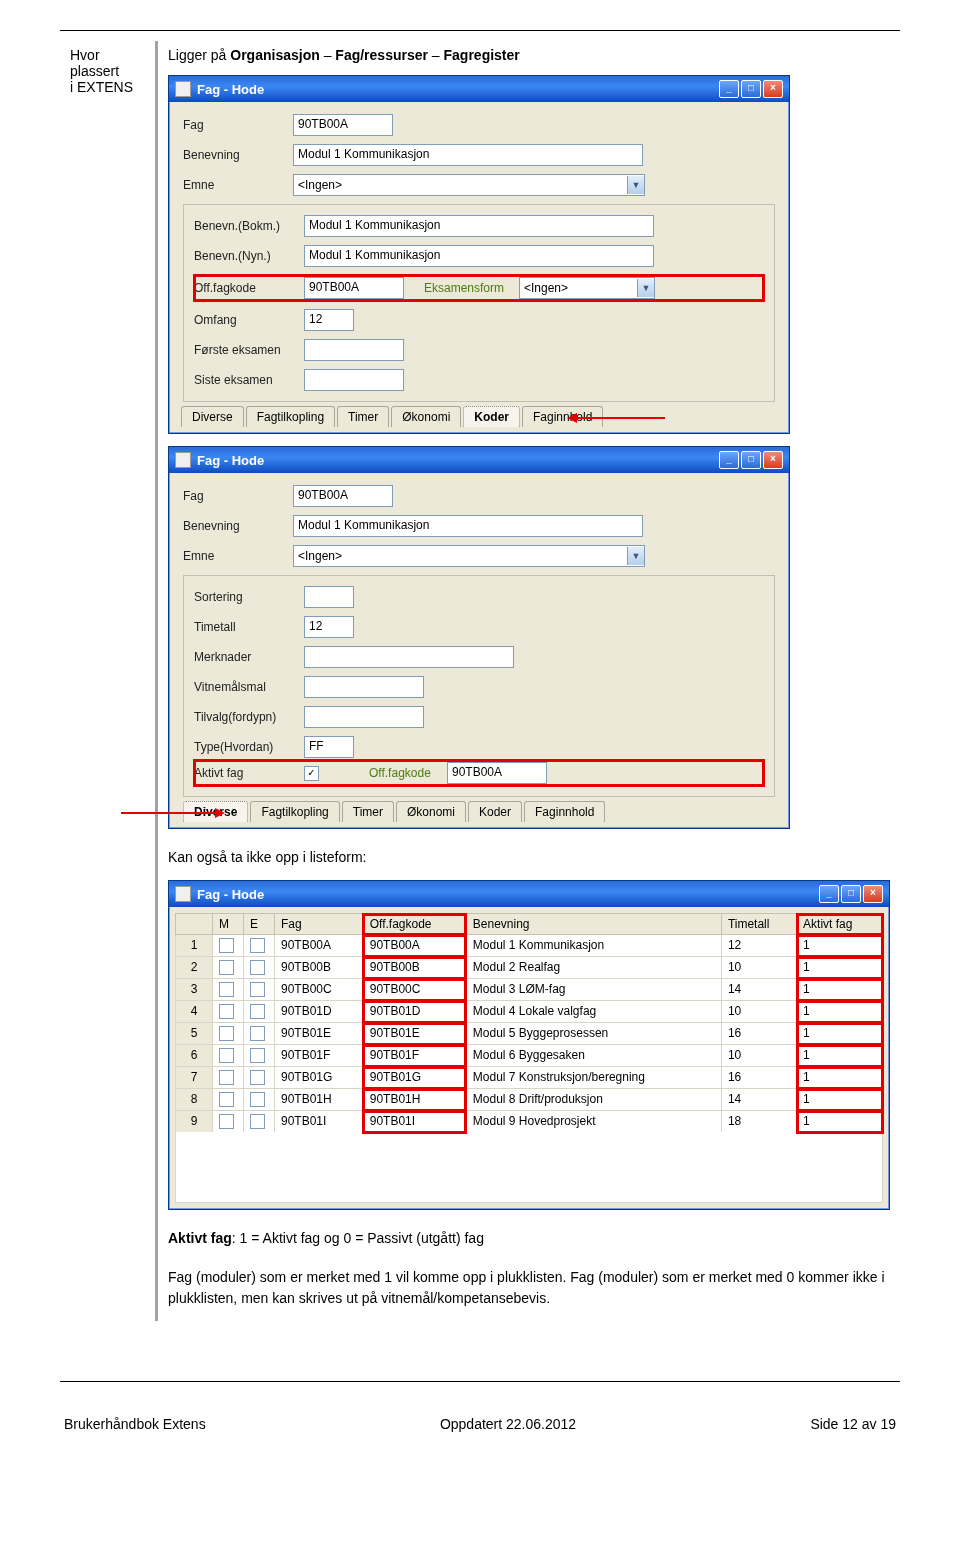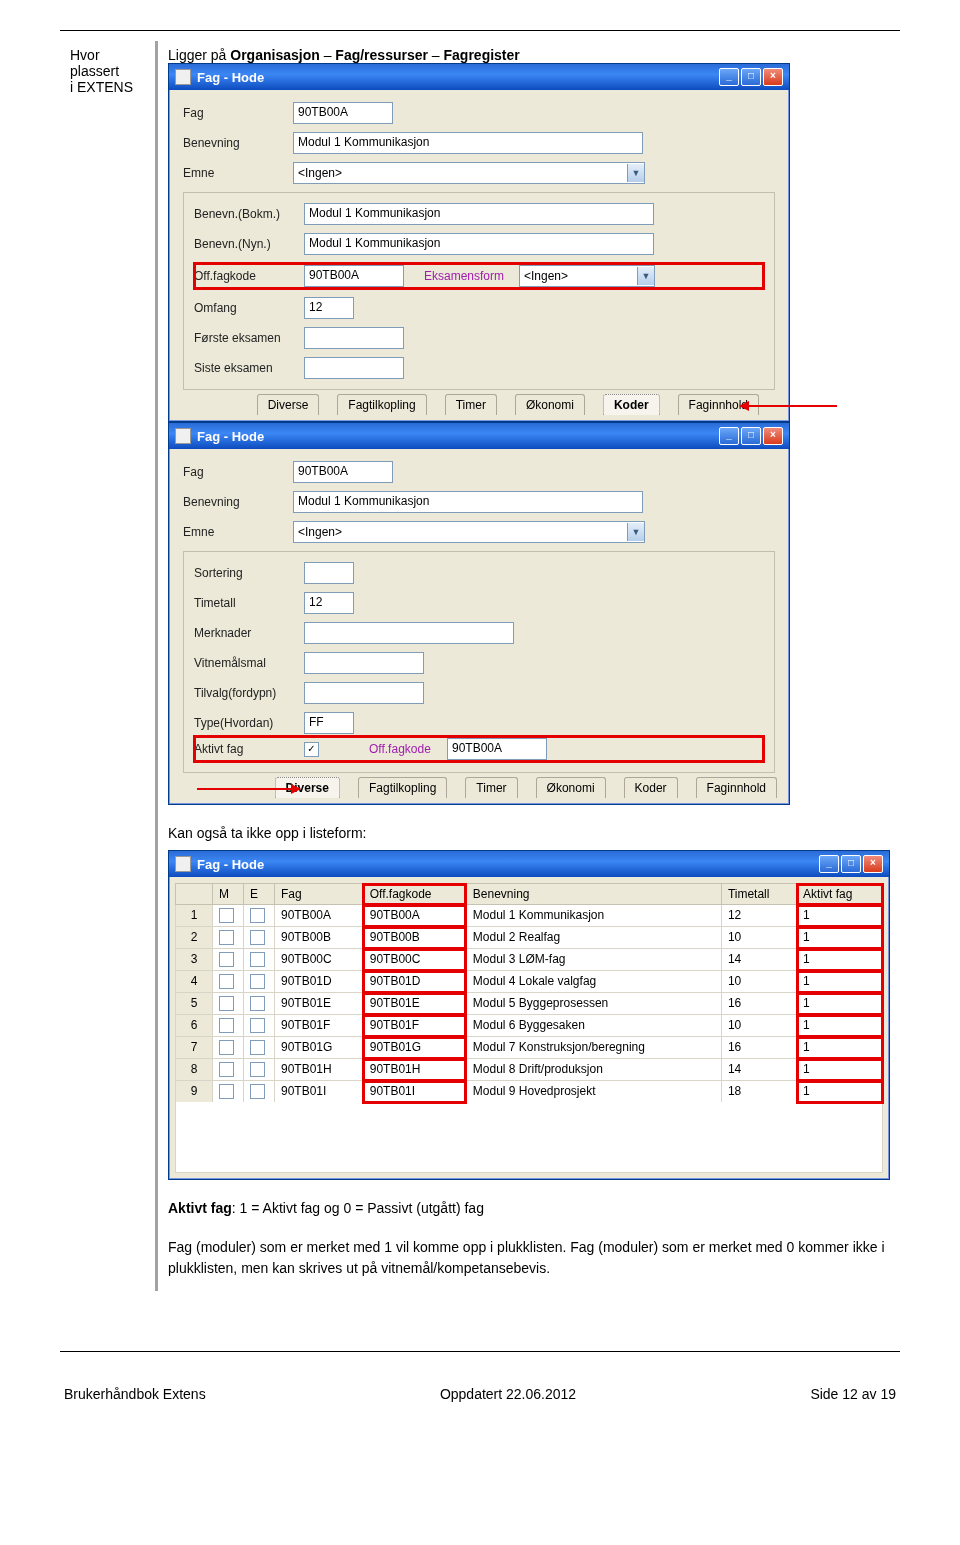--- a/index.html
+++ b/index.html
@@ -29,21 +29,21 @@
     border: none;
     border-top: 1px solid #000;
     margin: 0 0 10px 0;
   }
   .bold { font-weight: bold; }
 
   
   .xp-window {
     border: 1px solid #003c8b;
     background: #ece9d8;
-    margin: 0 0;
+    margin: 12px 0;
     box-shadow: 0 0 0 1px #7a96df inset;
     position: relative;
   }
   .xp-title {
     background: linear-gradient(to bottom, #2a6bd7, #3b87f4 40%, #0d4bbf);
     color: #fff;
     font-weight: bold;
     font-size: 13px;
     padding: 4px 6px;
     display: flex;
@@ -87,21 +87,21 @@
     align-items: center;
     margin-bottom: 8px;
     font-size: 12px;
   }
   .form-row .lbl {
     width: 110px;
     color: #222;
   }
   .form-row .lbl2 {
     width: 95px;
-    color: #a21caf;
+    color: #4d7c0f;
     margin-left: 20px;
   }
   .txt-input {
     border: 1px solid #7f9db9;
     background: #fff;
     font-size: 12px;
     padding: 2px 4px;
     height: 16px;
   }
   .txt-input.w1 { width: 90px; }
@@ -134,25 +134,24 @@
     margin-top: 6px;
     background: #ece9d8;
   }
   .redbox {
     outline: 3px solid #e40000;
     outline-offset: -2px;
     padding: 2px 0;
   }
   .tabs {
     display: flex;
-    gap: 18px;
+    gap: 2px;
     font-size: 12px;
     padding: 0 12px 6px 12px;
     align-items: flex-end;
-    justify-content: flex-end;
   }
   .tab {
     border: 1px solid #aca899;
     border-bottom: none;
     background: #ece9d8;
     padding: 3px 10px 3px 10px;
     border-radius: 3px 3px 0 0;
   }
   .tab.active {
     font-weight: bold;

